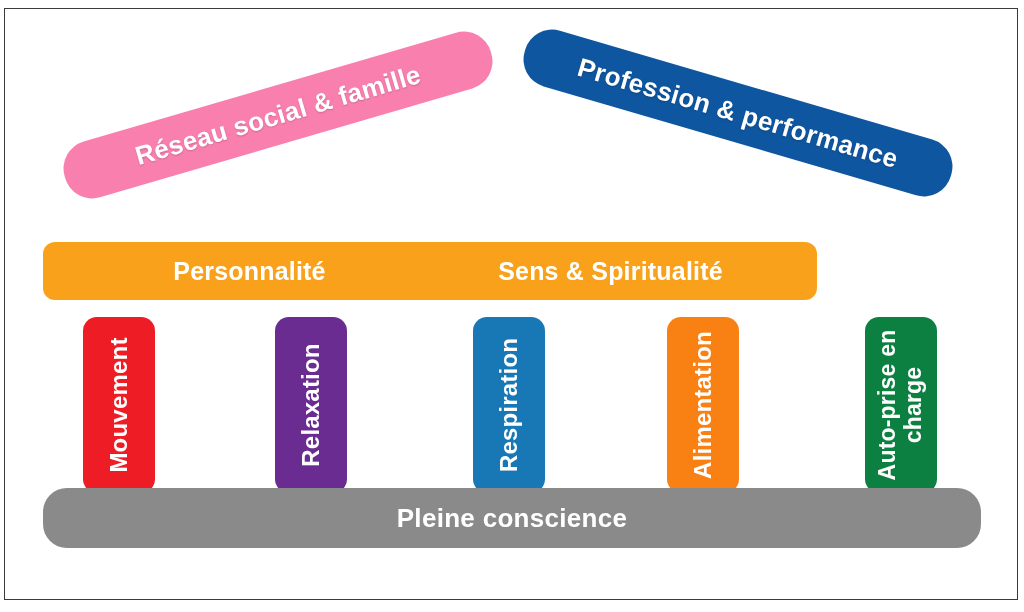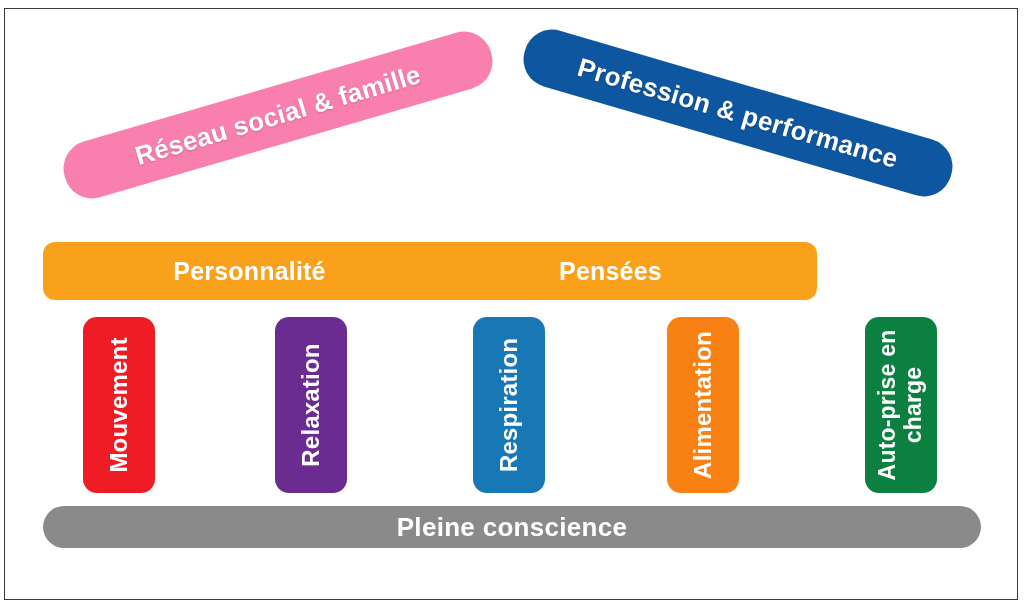--- a/index.html
+++ b/index.html
@@ -139,23 +139,23 @@
     white-space: normal;
     width: 172px;
     font-size: 23px;
     line-height: 1.12;
   }
 
   
   #bar-base {
     position: absolute;
     left: 43px;
-    top: 506px;
+    top: 488px;
     width: 938px;
-    height: 42px;
+    height: 60px;
     border-radius: 24px;
     display: flex;
     align-items: center;
     justify-content: center;
     box-sizing: border-box;
   }
   #bar-base .base-label {
     color: #ffffff;
     font-size: 26px;
     font-weight: bold;
@@ -176,21 +176,21 @@
   <div class="angled-bar" id="bar-social" style="background: rgb(249, 127, 175); transform: rotate(-16.3deg);">
     <span>Réseau social &amp; famille</span>
   </div>
 
   <div class="angled-bar" id="bar-profession" style="background: rgb(15, 86, 160); transform: rotate(16.3deg);">
     <span>Profession &amp; performance</span>
   </div>
 
   <div id="bar-psyche" style="background: rgb(249, 161, 27);">
     <div class="psyche-cell">Personnalité</div>
-    <div class="psyche-cell">Pensées</div>
+    <div class="psyche-cell">Sens &amp; Spiritualité</div>
   </div>
 
   <div id="pillars">
     <div class="pillar" style="background: rgb(238, 28, 37); left: 40px;">
       <div class="pillar-label">Mouvement</div>
     </div>
     <div class="pillar" style="background: rgb(106, 44, 145); left: 232px;">
       <div class="pillar-label">Relaxation</div>
     </div>
     <div class="pillar" style="background: rgb(24, 119, 181); left: 430px;">

